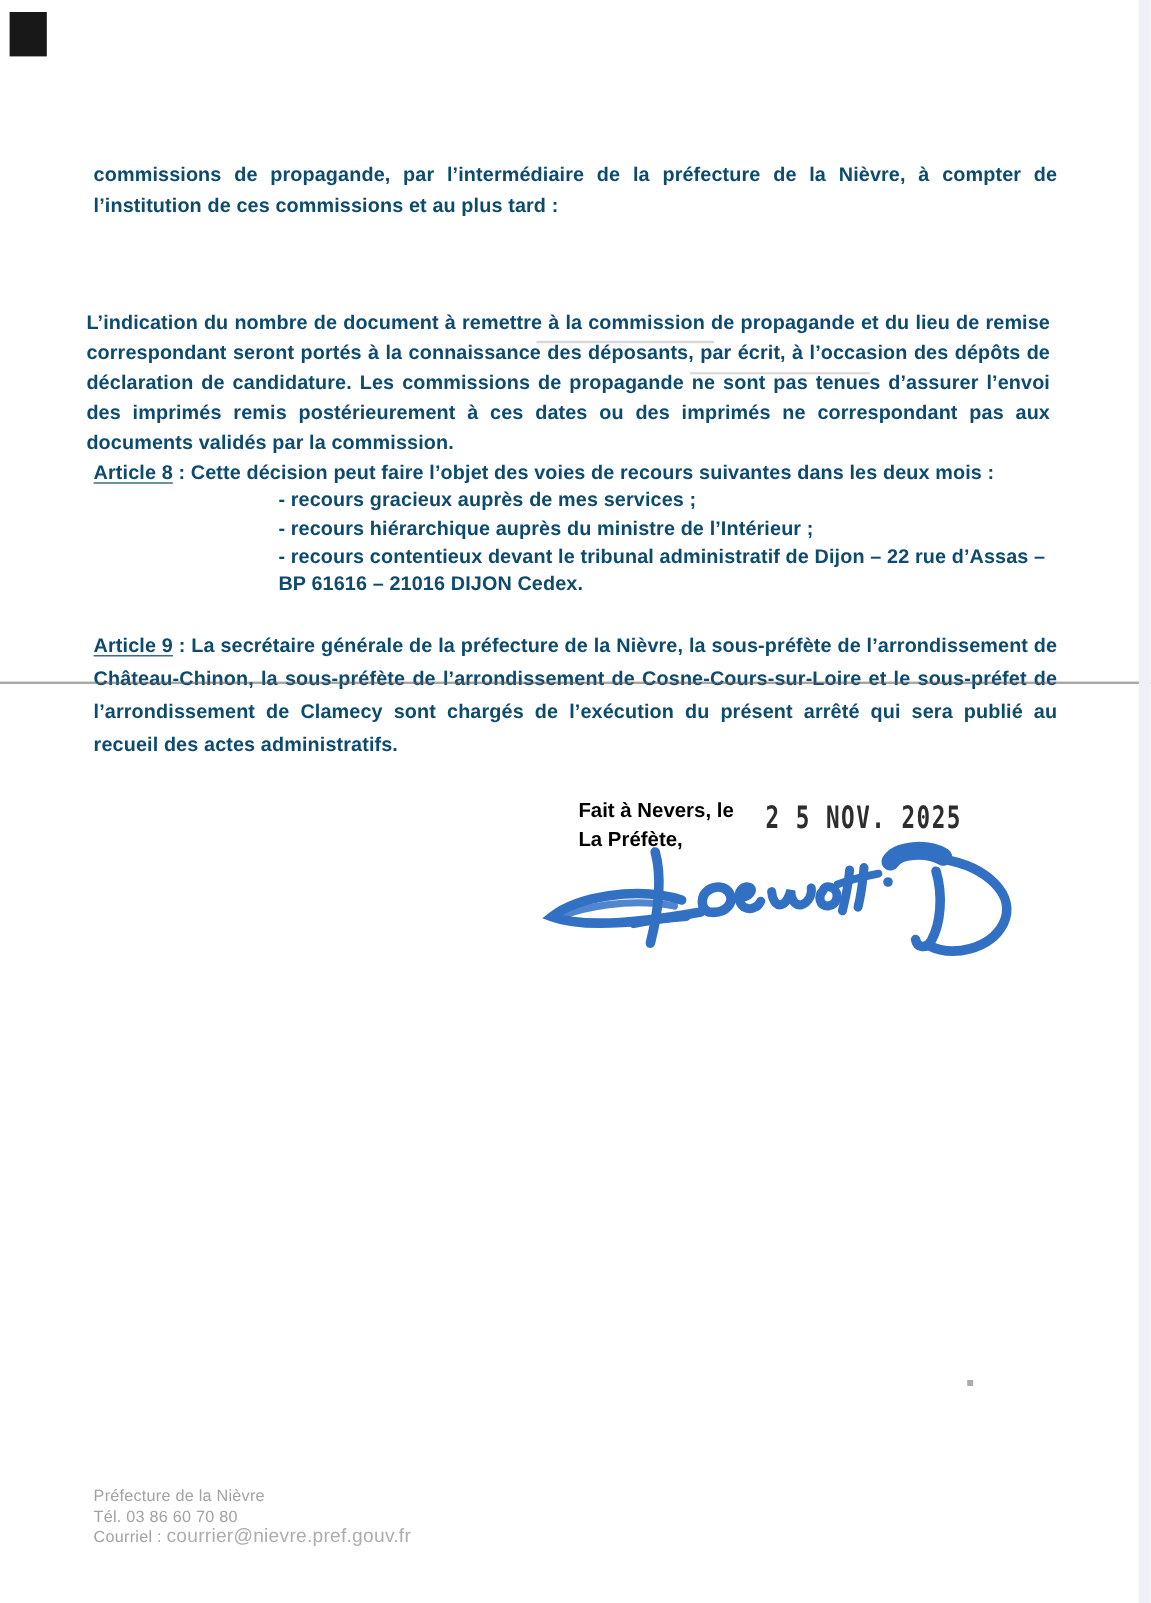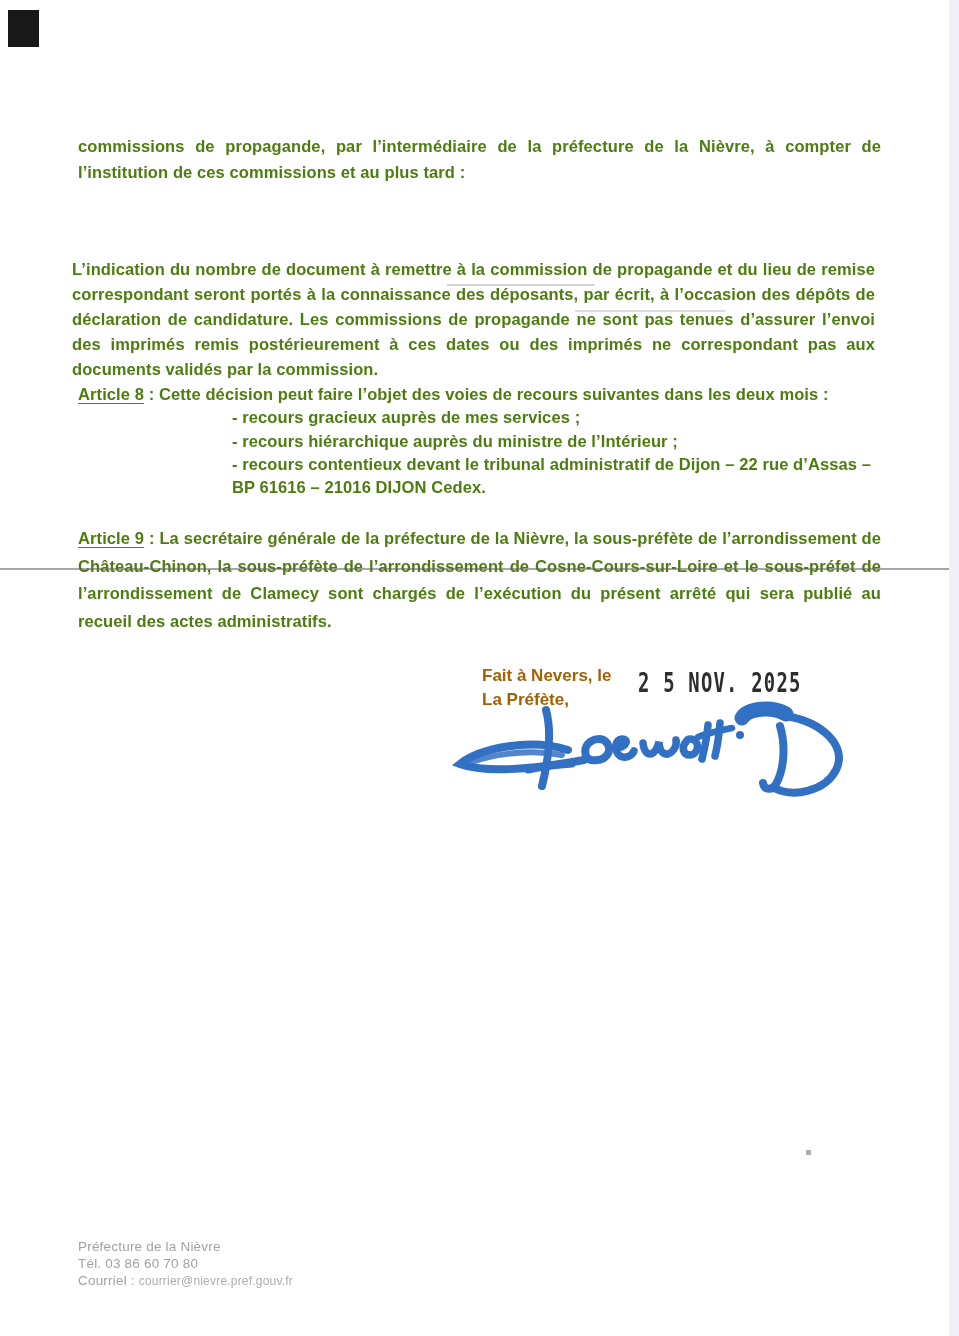--- a/index.html
+++ b/index.html
@@ -9,54 +9,54 @@
     background:#ffffff;
     font-family:"Liberation Sans", sans-serif;
     color:#3d3d3d;
     overflow:hidden;
   }
   .abs{position:absolute;}
   
   .bodytext{
     font-size:16.5px;
     font-weight:600;
-    color:#4d7c0f;
+    color:#0c4a6e;
     letter-spacing:.1px;
   }
   .just{text-align:justify;}
   .blot{
     left:8px;top:10px;width:31px;height:37px;
     background:#181818;
   }
   .para1{left:78px;top:134px;width:803px;line-height:25.5px;}
   .deadlines{left:135px;top:203px;width:700px;line-height:23px;}
   .para2{left:72px;top:257px;width:803px;line-height:25px;}
   .art8{left:78px;top:383px;width:810px;line-height:23.3px;}
   .art8 .indent{padding-left:154px;}
   .art9{left:78px;top:525px;width:803px;line-height:27.5px;}
   .artlabel{text-decoration:underline;text-underline-offset:3px;}
   
-  .place-block{left:482px;top:664px;width:220px;font-size:17px;font-weight:600;line-height:24px;color:#a16207;}
+  .place-block{left:482px;top:664px;width:220px;font-size:17px;font-weight:600;line-height:24px;color:#000000;}
   .stamp{
     left:638px;top:668px;
     font-family:"DejaVu Sans Mono", monospace;
     font-size:23px;font-weight:bold;color:#2d2d2d;
     letter-spacing:1.5px;white-space:nowrap;
     transform:scale(.82,1.12);transform-origin:left top;
   }
   .sig-svg{left:450px;top:698px;}
   
   .scanline{left:0;top:568px;width:959px;height:2px;background:rgba(95,95,95,.55);}
   .faint-a{left:447px;top:284px;width:148px;height:2px;background:rgba(120,120,120,.30);}
   .faint-b{left:575px;top:310px;width:150px;height:2px;background:rgba(120,120,120,.26);}
   .speck{left:806px;top:1150px;width:5px;height:5px;background:#a9acb2;}
   .edge-strip{right:0;top:0;width:10px;height:1336px;background:#eef0f5;}
   
   .footer{left:78px;top:1238px;width:320px;font-size:13.5px;line-height:17px;color:#a2a2a2;font-weight:400;letter-spacing:.2px;}
-  .footer .email{font-size:12px;color:#adadad;}
+  .footer .email{font-size:16px;color:#adadad;}
 </style>
 </head>
 <body>
 
 <div class="page">
 
   <div class="abs blot"></div>
 
   <div class="abs bodytext just para1">commissions de propagande, par l’intermédiaire de la préfecture de la Nièvre, à compter de l’institution de ces commissions et au plus tard :</div>
 

